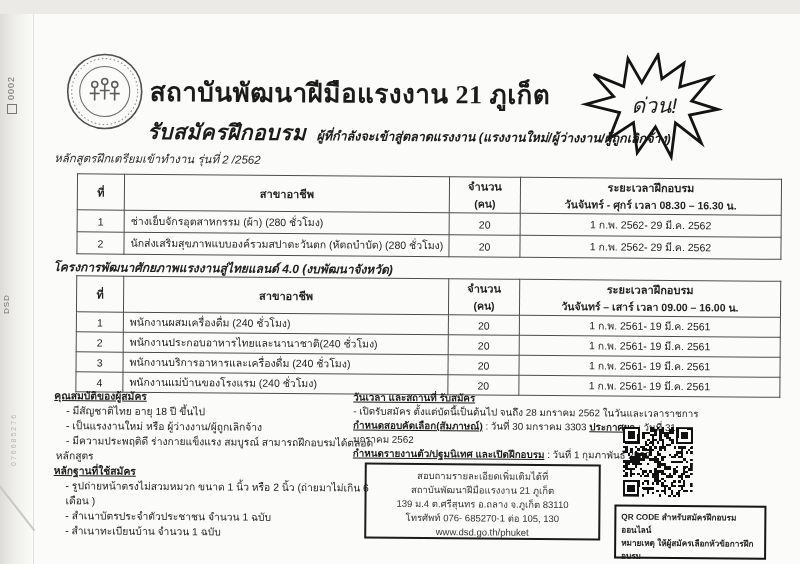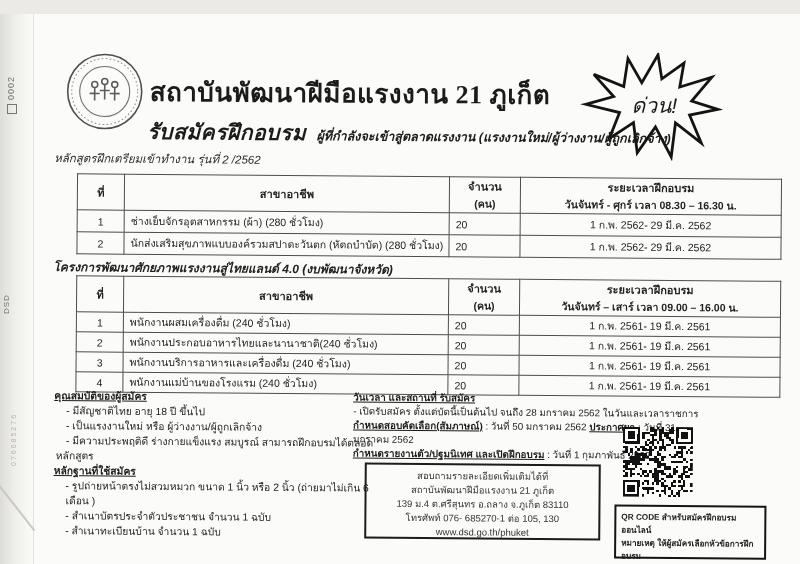--- a/index.html
+++ b/index.html
@@ -21,21 +21,21 @@
   .sub-row{position:absolute;left:148px;top:100px;width:560px;}
   .recruit-title{font-size:21px;font-weight:bold;font-style:italic;letter-spacing:0.5px;}
   .recruit-sub{font-size:12.5px;font-weight:bold;font-style:italic;margin-left:6px;}
   .batch-line{position:absolute;left:55px;top:135px;font-size:11.5px;font-style:italic;color:#2a2a2a;}
   table.t{position:absolute;border-collapse:collapse;table-layout:fixed;background:transparent;}
   table.t td,table.t th{border:1px solid #4d4d4d;padding:0 6px;font-weight:normal;overflow:hidden;white-space:nowrap;}
   .t1{left:78px;top:159px;width:652px;}
   .t2{left:78px;top:261px;width:652px;}
   .col-no{width:34px;text-align:center;}
   .col-occ{width:312px;text-align:left;}
-  .col-qty{width:58px;text-align:left;}
+  .col-qty{width:58px;text-align:center;}
   .col-dur{width:248px;text-align:center;}
   .hcell{font-size:11px;text-align:center;}
   .hline1{font-size:11px;font-weight:bold;color:#222;}
   .hline2{font-size:10.5px;font-weight:bold;color:#222;}
   .t1 tr.data td{height:21px;font-size:10.5px;}
   .t2 tr.data td{height:19px;font-size:10.5px;}
   .section2-title{position:absolute;left:55px;top:243px;font-size:12px;font-weight:bold;font-style:italic;color:#222;}
   .qualifications{position:absolute;left:57px;top:374px;width:320px;font-size:10.3px;line-height:15px;}
   .docs{position:absolute;left:57px;top:449px;width:330px;font-size:10.3px;line-height:15px;}
   .list-heading{font-weight:bold;text-decoration:underline;}
@@ -188,21 +188,21 @@
       <div class="list-heading">หลักฐานที่ใช้สมัคร</div>
       <div class="list-item">- รูปถ่ายหน้าตรงไม่สวมหมวก ขนาด 1 นิ้ว หรือ 2 นิ้ว (ถ่ายมาไม่เกิน 6 เดือน )</div>
       <div class="list-item">- สำเนาบัตรประจำตัวประชาชน จำนวน 1 ฉบับ</div>
       <div class="list-item">- สำเนาทะเบียนบ้าน จำนวน 1 ฉบับ</div>
     </div>
 
     <div class="schedule">
       <div class="list-heading">วันเวลา และสถานที่ รับสมัคร</div>
       <div>- เปิดรับสมัคร ตั้งแต่บัดนี้เป็นต้นไป จนถึง 28 มกราคม 2562 ในวันและเวลาราชการ</div>
       <div>
-        <span class="u">กำหนดสอบคัดเลือก(สัมภาษณ์)</span><span> : วันที่ 50 มกราคม 2562 </span><span class="u">ประกาศผล</span><span> : วันที่ 31 มกราคม 2562</span>
+        <span class="u">กำหนดสอบคัดเลือก(สัมภาษณ์)</span><span> : วันที่ 30 มกราคม 3303 </span><span class="u">ประกาศผล</span><span> : วันที่ 31 มกราคม 2562</span>
       </div>
       <div>
         <span class="u">กำหนดรายงานตัว/ปฐมนิเทศ และเปิดฝึกอบรม</span><span> : วันที่ 1 กุมภาพันธ์ 2562</span>
       </div>
     </div>
 
     <div class="contact-box">
       <div>สอบถามรายละเอียดเพิ่มเติมได้ที่</div>
       <div>สถาบันพัฒนาฝีมือแรงงาน 21 ภูเก็ต</div>
       <div>139 ม.4 ต.ศรีสุนทร อ.ถลาง จ.ภูเก็ต 83110</div>

